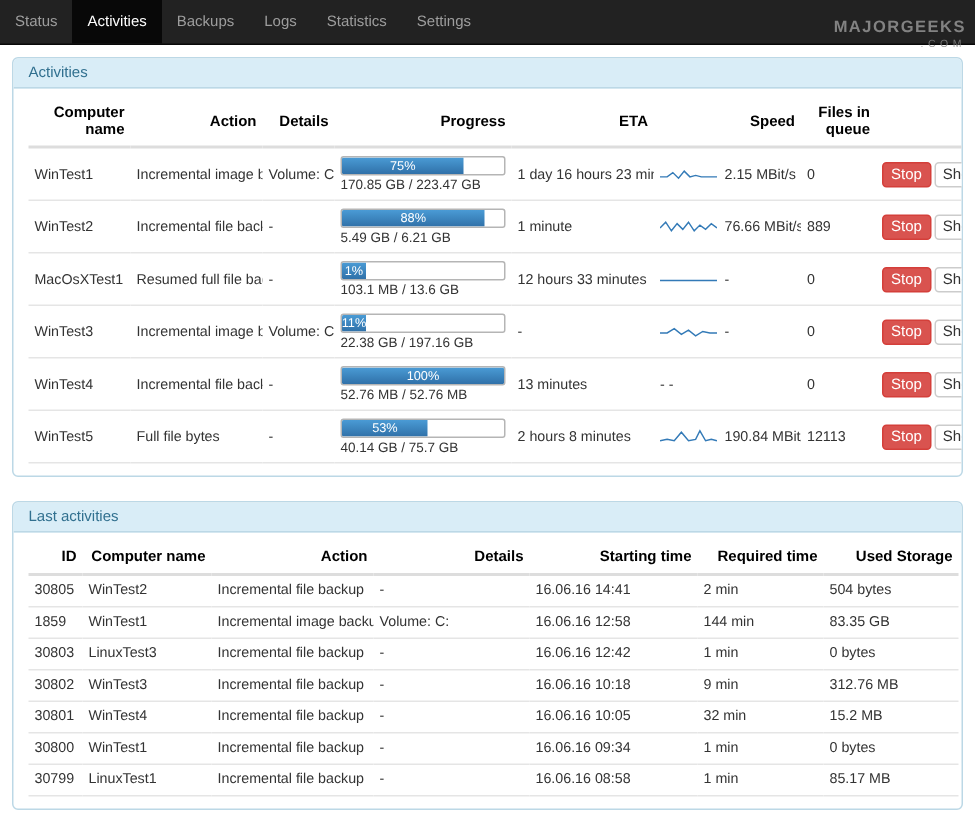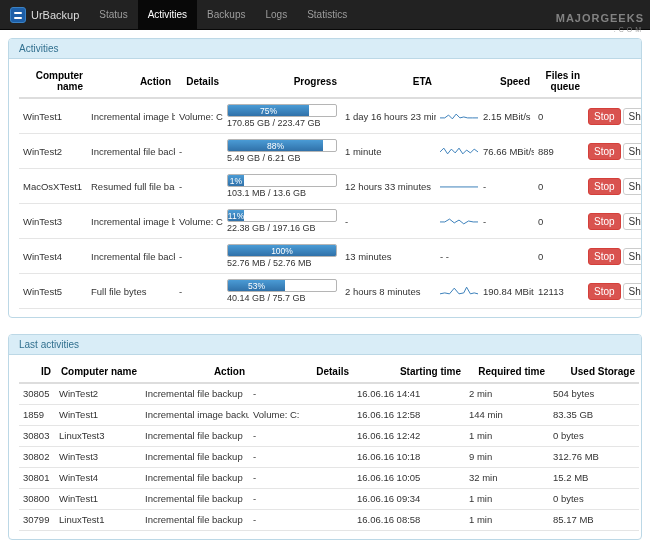--- a/index.html
+++ b/index.html
@@ -28,50 +28,47 @@
 
   table { width:100%; border-collapse:collapse; table-layout:fixed; }
   th { text-align:right; font-size:10px; font-weight:bold; color:#000; padding:5px 4px; border-bottom:2px solid #ddd; }
   td { font-size:9.5px; color:#333; padding:5px 4px; border-bottom:1px solid #e5e5e5; vertical-align:middle; overflow:hidden; white-space:nowrap; }
   .t-act td { height:29px; }
   .t-last td { height:21px; padding:3px 4px; }
 
   
   .pwrap { text-align:center; }
   .pbar { width:110px; height:13px; border:1px solid #b5b5b5; background:#fff; border-radius:2px; overflow:hidden; }
-  .pfill { height:100%; min-width:16px; background:linear-gradient(to bottom,#4a9bd5,#3071a9); color:#fff; font-size:8.5px; display:flex; align-items:center; justify-content:center; }
+  .pfill { height:100%; min-width:16px; background:linear-gradient(to bottom,#4a9bd5,#3071a9); color:#fff; font-size:8.5px; display:flex; align-items:flex-start; justify-content:center; }
   .ptext { font-size:9px; color:#333; margin-top:1px; text-align:left; width:110px; }
 
   
   .speed-cell { display:flex; align-items:center; gap:5px; }
   .spark { width:38px; height:14px; flex:none; }
   .spark polyline { fill:none; stroke:#337ab7; stroke-width:1; }
 
   
   .btn { font-family:"Liberation Sans", sans-serif; font-size:10px; padding:2px 5px; border-radius:3px; cursor:pointer; }
   .btn-stop { background:#d9534f; border:1px solid #d43f3a; color:#fff; }
   .btn-log { background:#fff; border:1px solid #ccc; color:#333; margin-left:2px; }
   .btn-cell { text-align:right; }
 </style>
 </head>
 <body>
 
 <div class="screen">
 
   <div class="navbar">
-    <div class="brand">
-      <span class="logo"></span>
-      <span>UrBackup</span>
-    </div>
     <div class="nav-items">
       <div class="nav-item">Status</div>
       <div class="nav-item active">Activities</div>
       <div class="nav-item">Backups</div>
       <div class="nav-item">Logs</div>
       <div class="nav-item">Statistics</div>
+      <div class="nav-item">Settings</div>
     </div>
     <div class="watermark">
       <div class="wm1">MAJORGEEKS</div>
       <div class="wm2">.COM</div>
     </div>
   </div>
 
   <div class="panel">
     <div class="panel-heading">Activities</div>
     <div class="panel-body">

